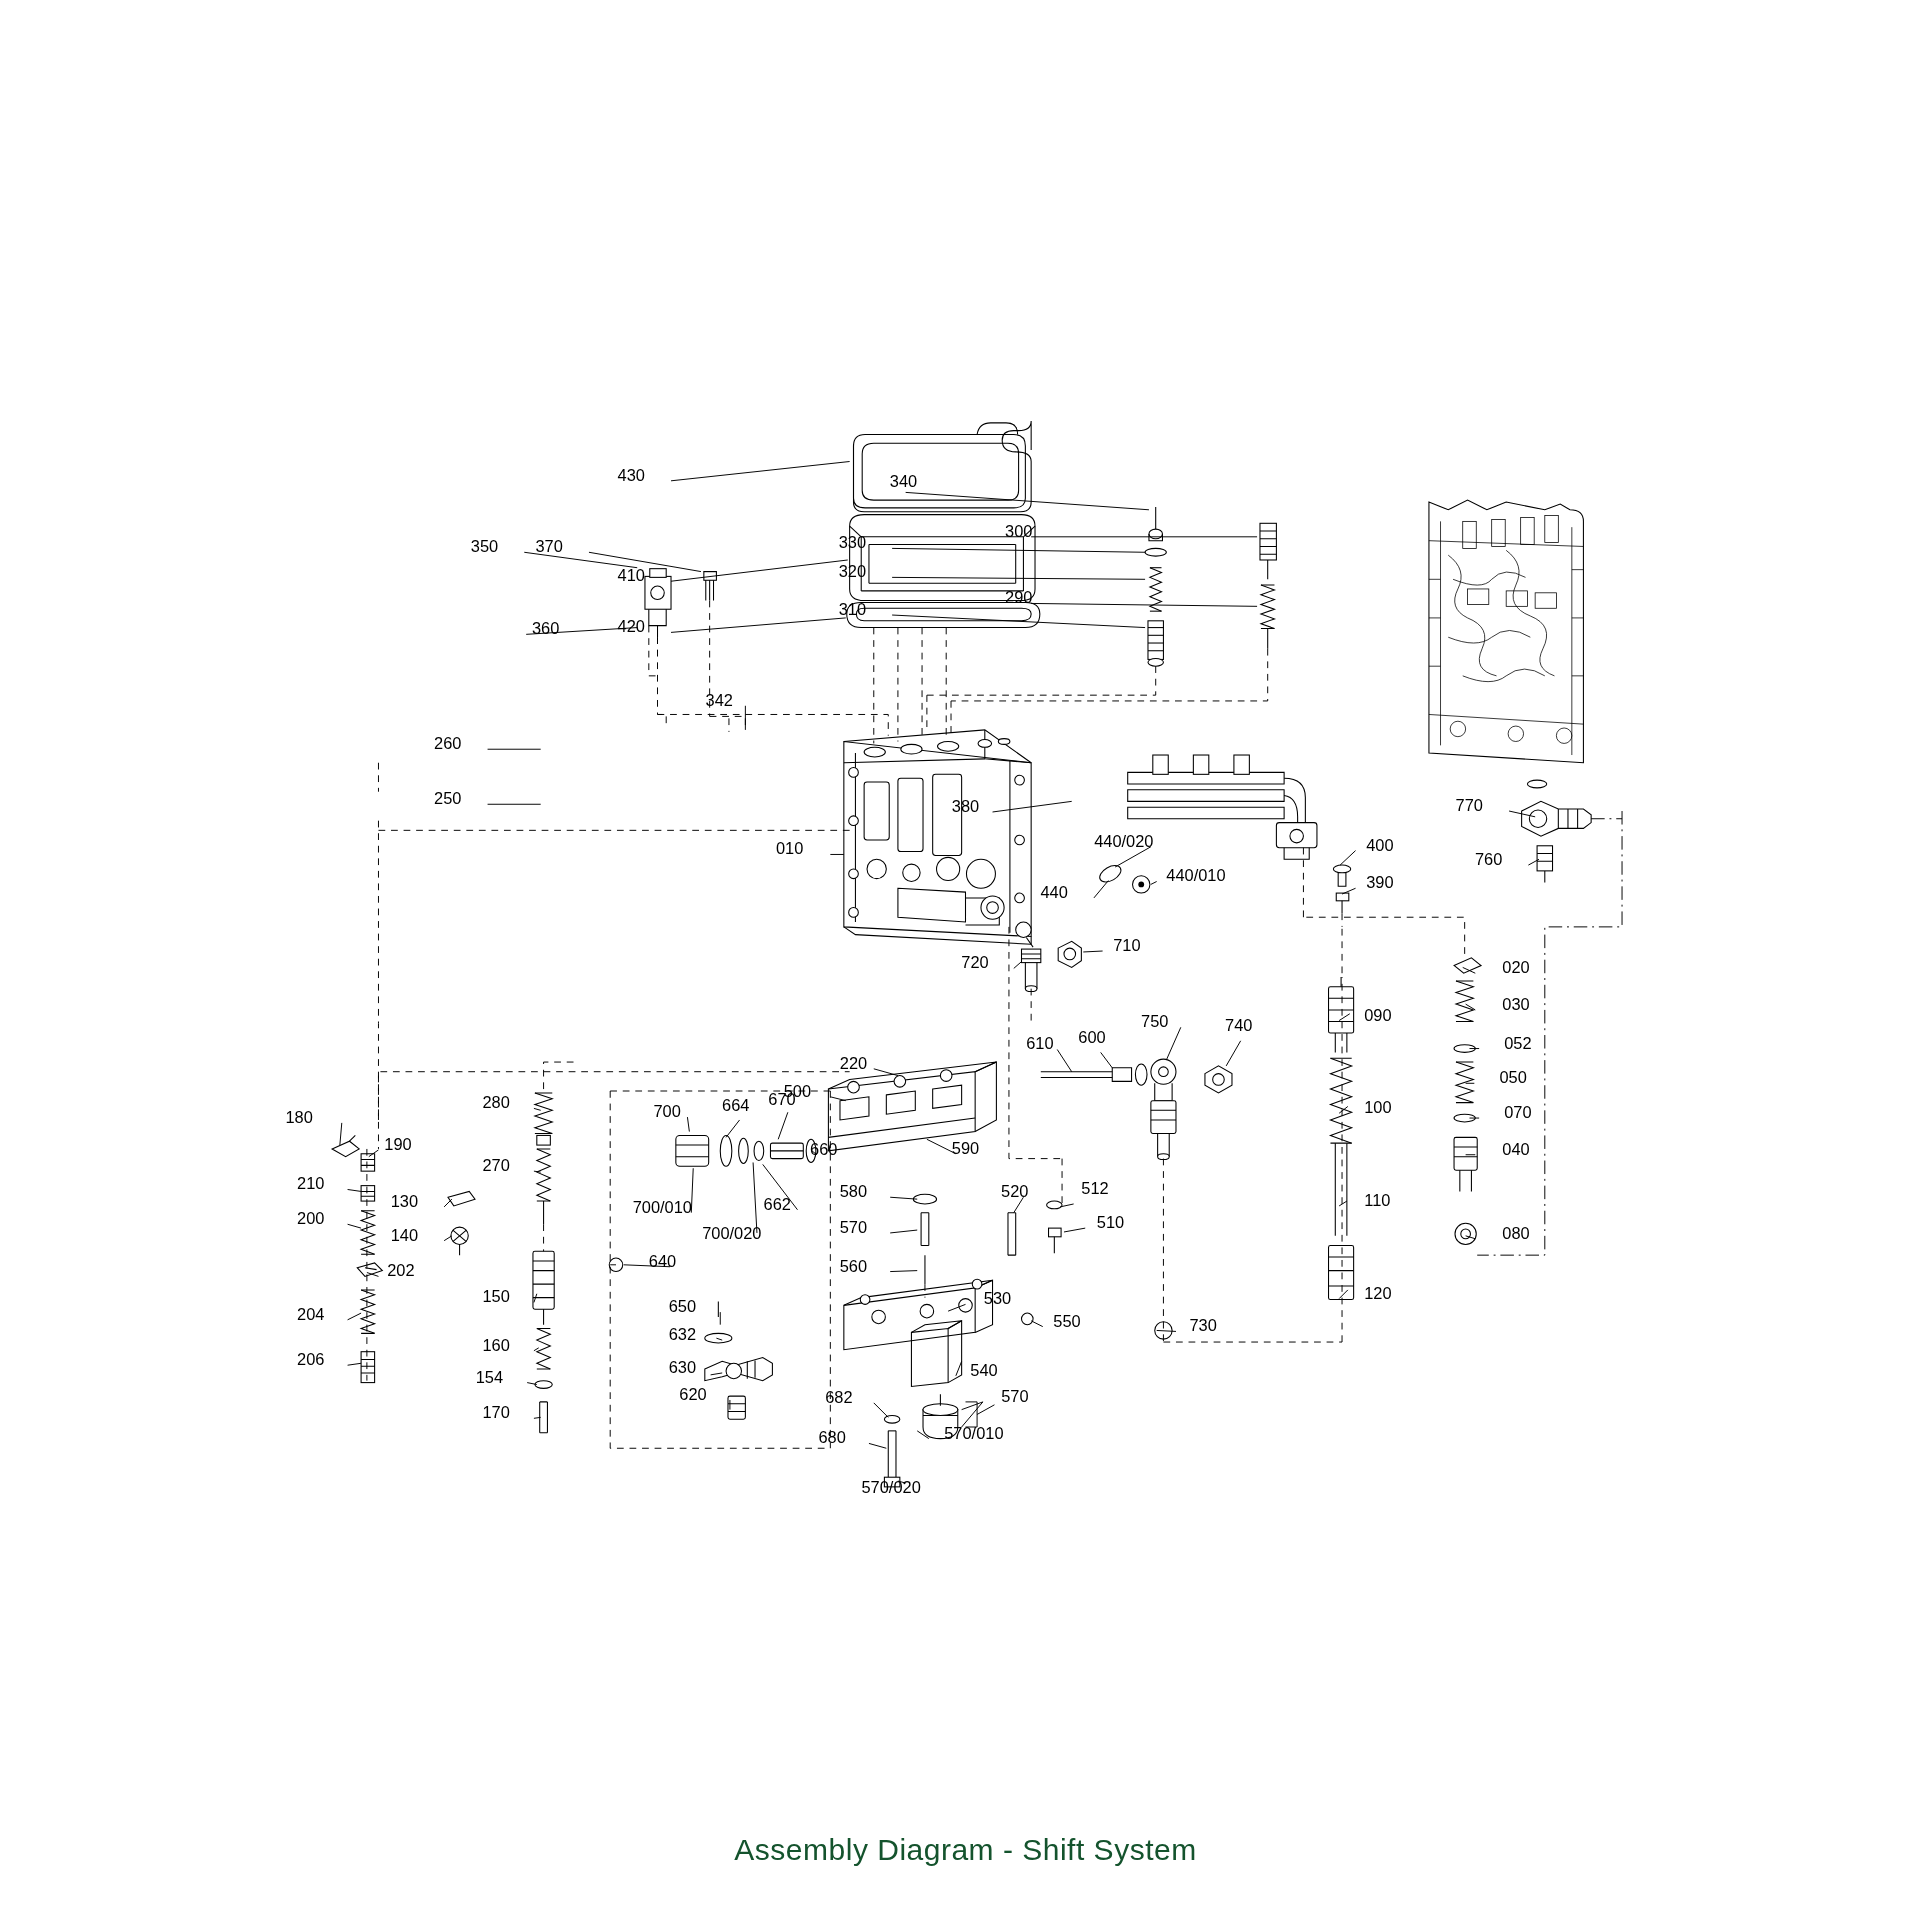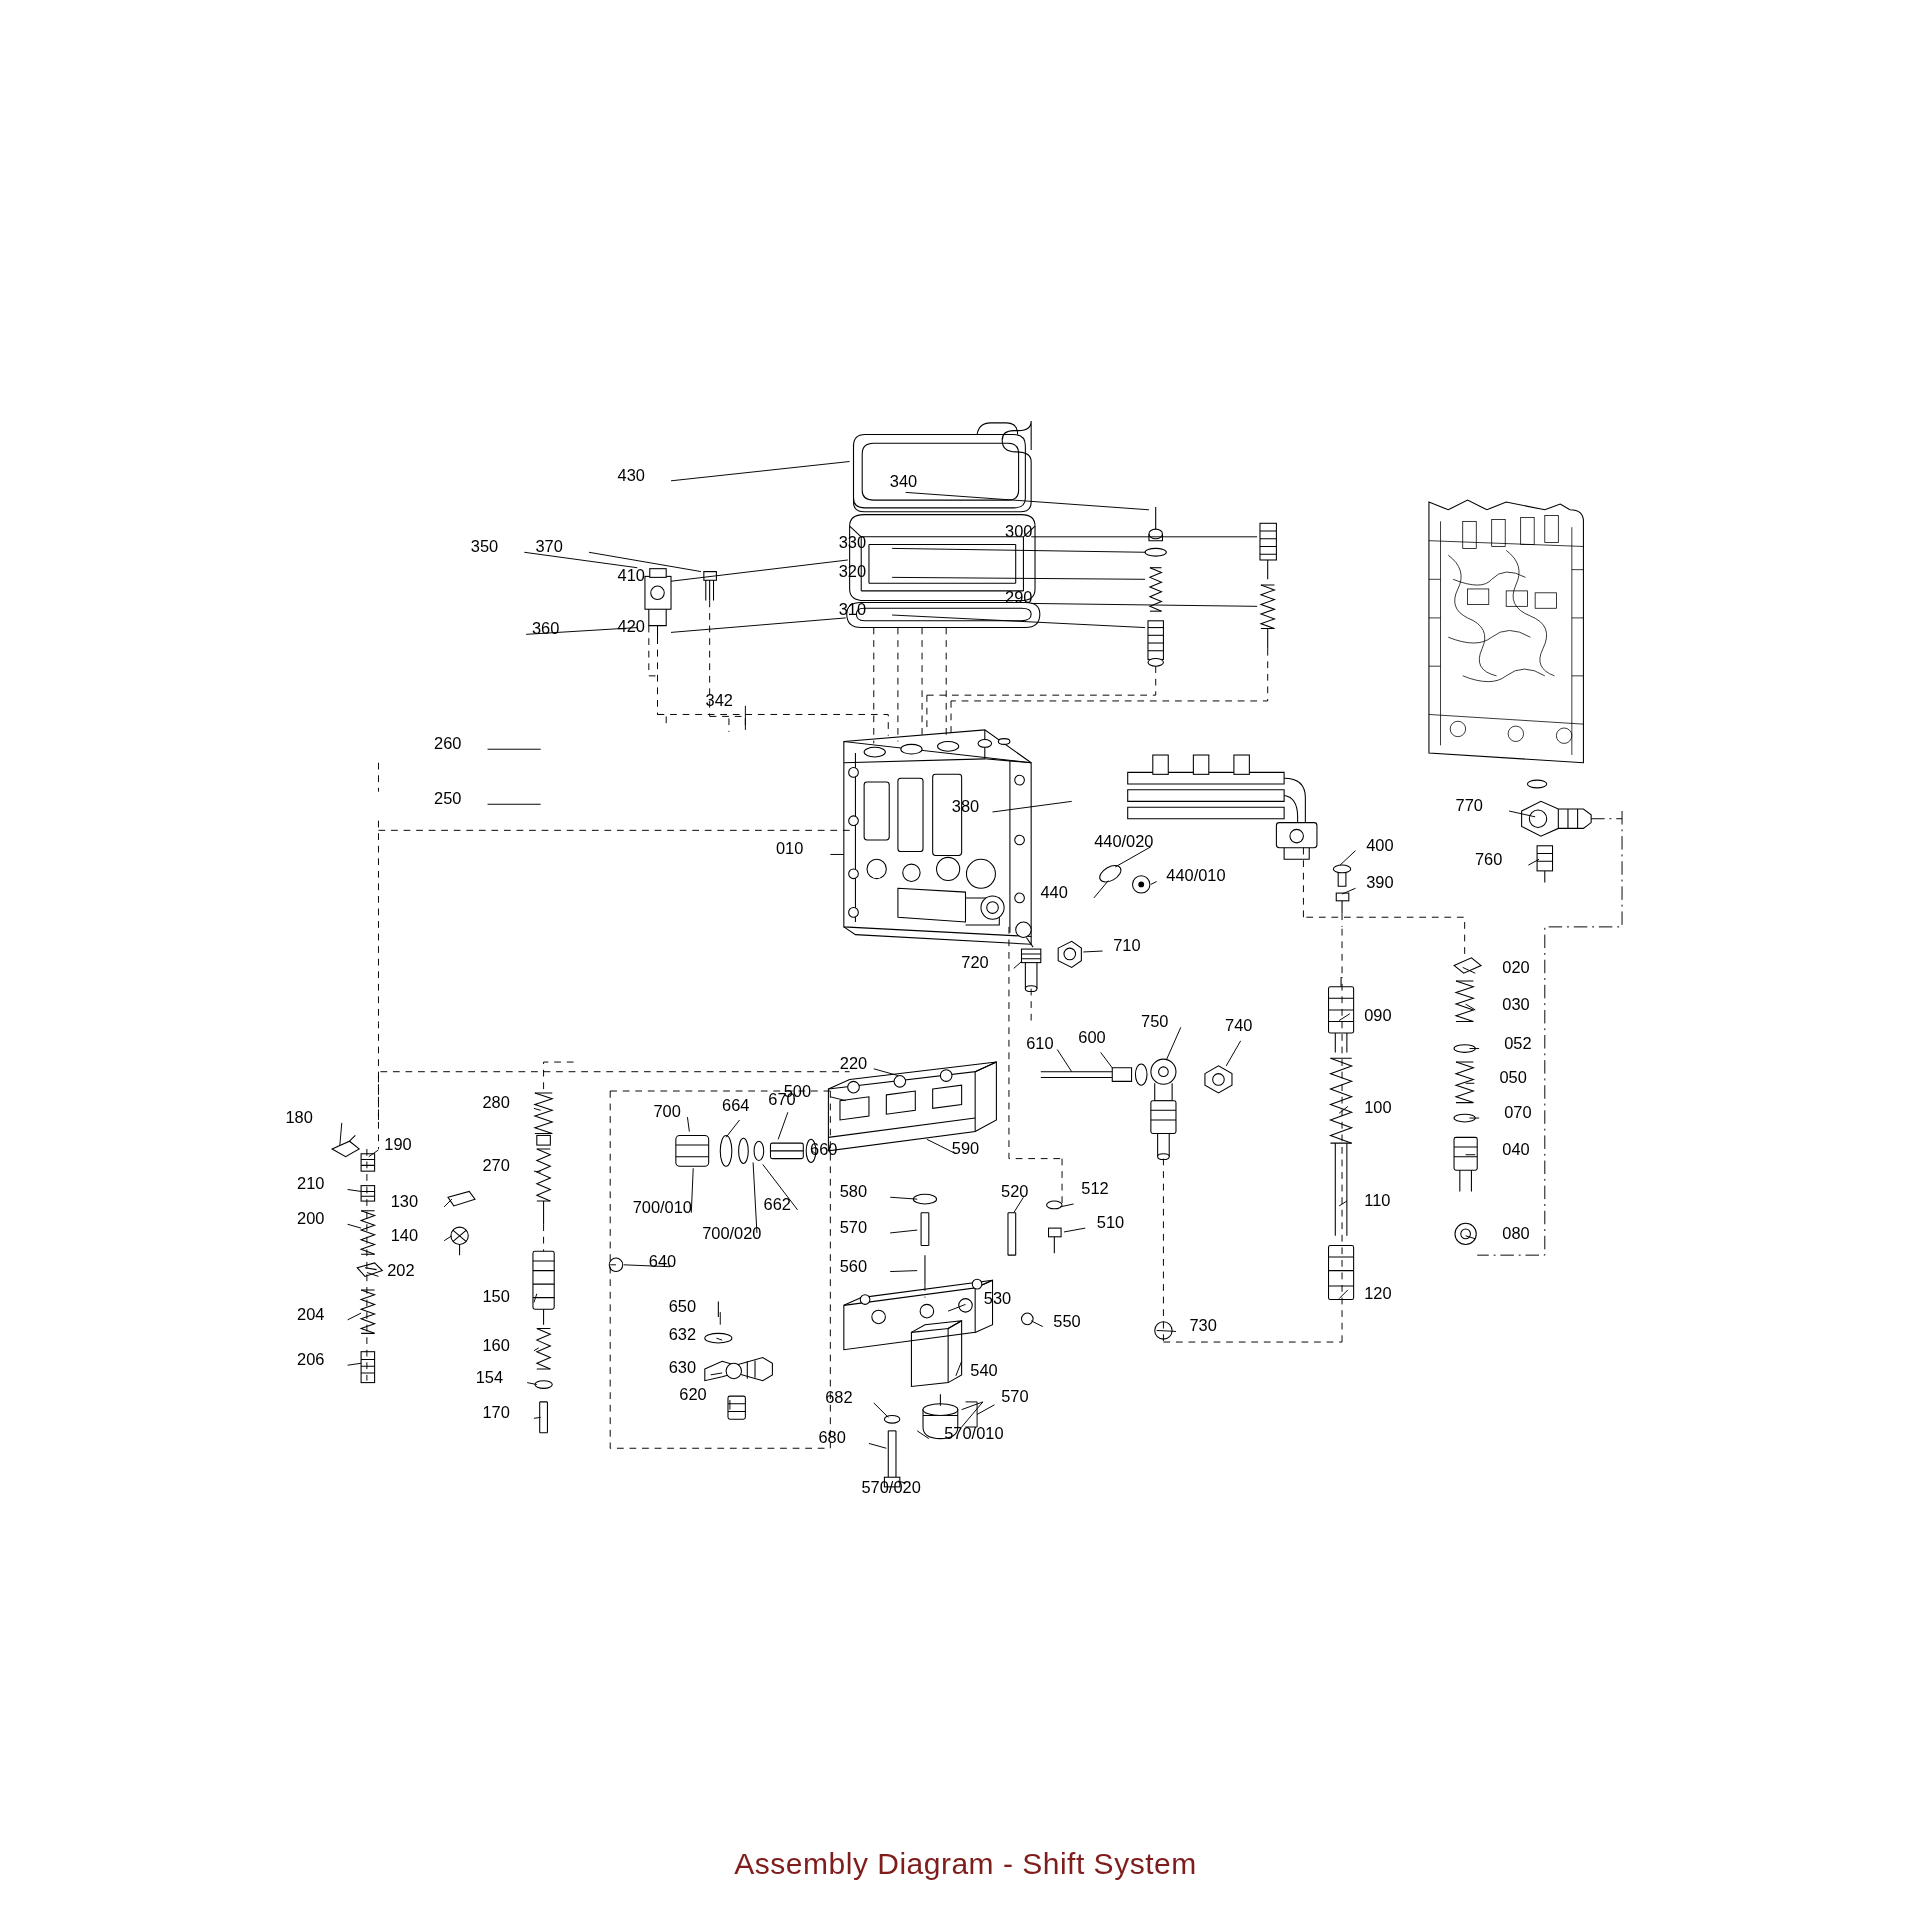--- a/index.html
+++ b/index.html
@@ -17,26 +17,26 @@
   }
   #diagram-svg {
     position: absolute;
     left: 0;
     top: 0;
     width: 1931px;
     height: 1931px;
   }
   .cap {
     position: absolute;
-    bottom: 50px;
+    bottom: 64px;
     left: 0;
     width: 1931px;
     text-align: center;
     font-size: 30px;
-    color: #7f1d1d;
+    color: #14532d;
     letter-spacing: 0.5px;
   }
   
   svg text {
     font-family: "Liberation Sans", sans-serif;
     font-size: 17px;
     fill: #000000;
   }
   .ln { stroke: #000; fill: none; stroke-width: 1.1; }
   .lnf { stroke: #000; fill: #fff; stroke-width: 1.1; }

